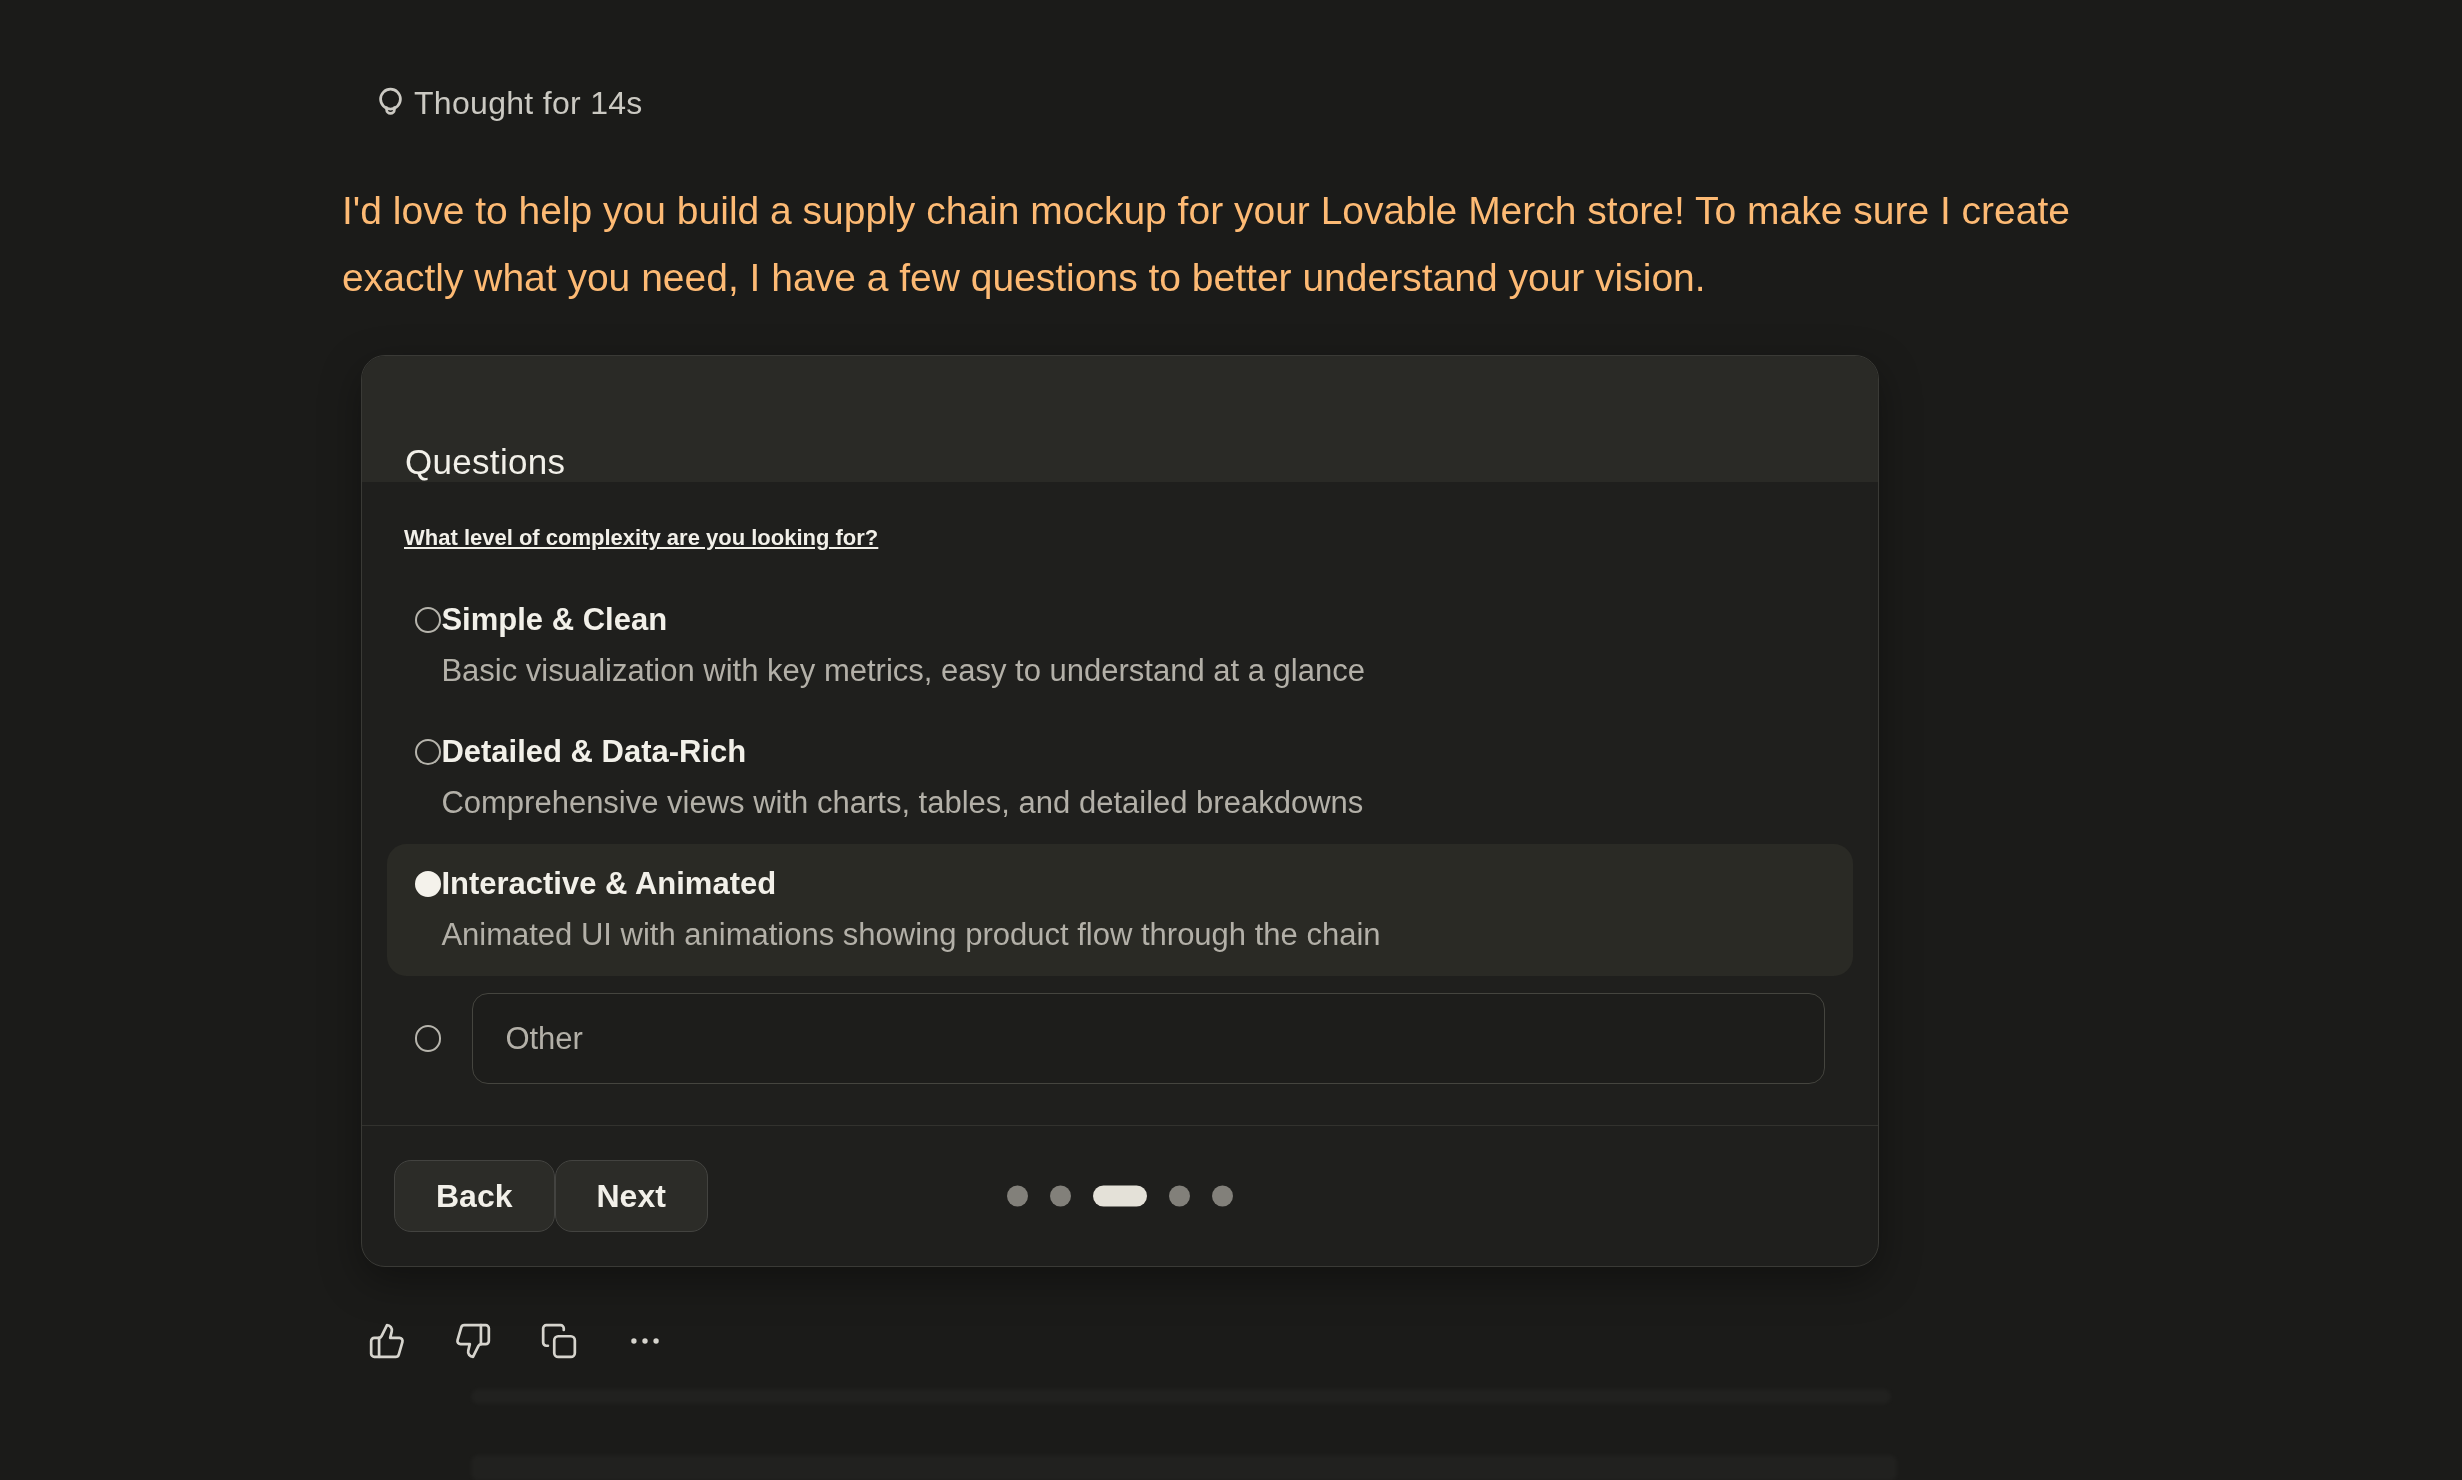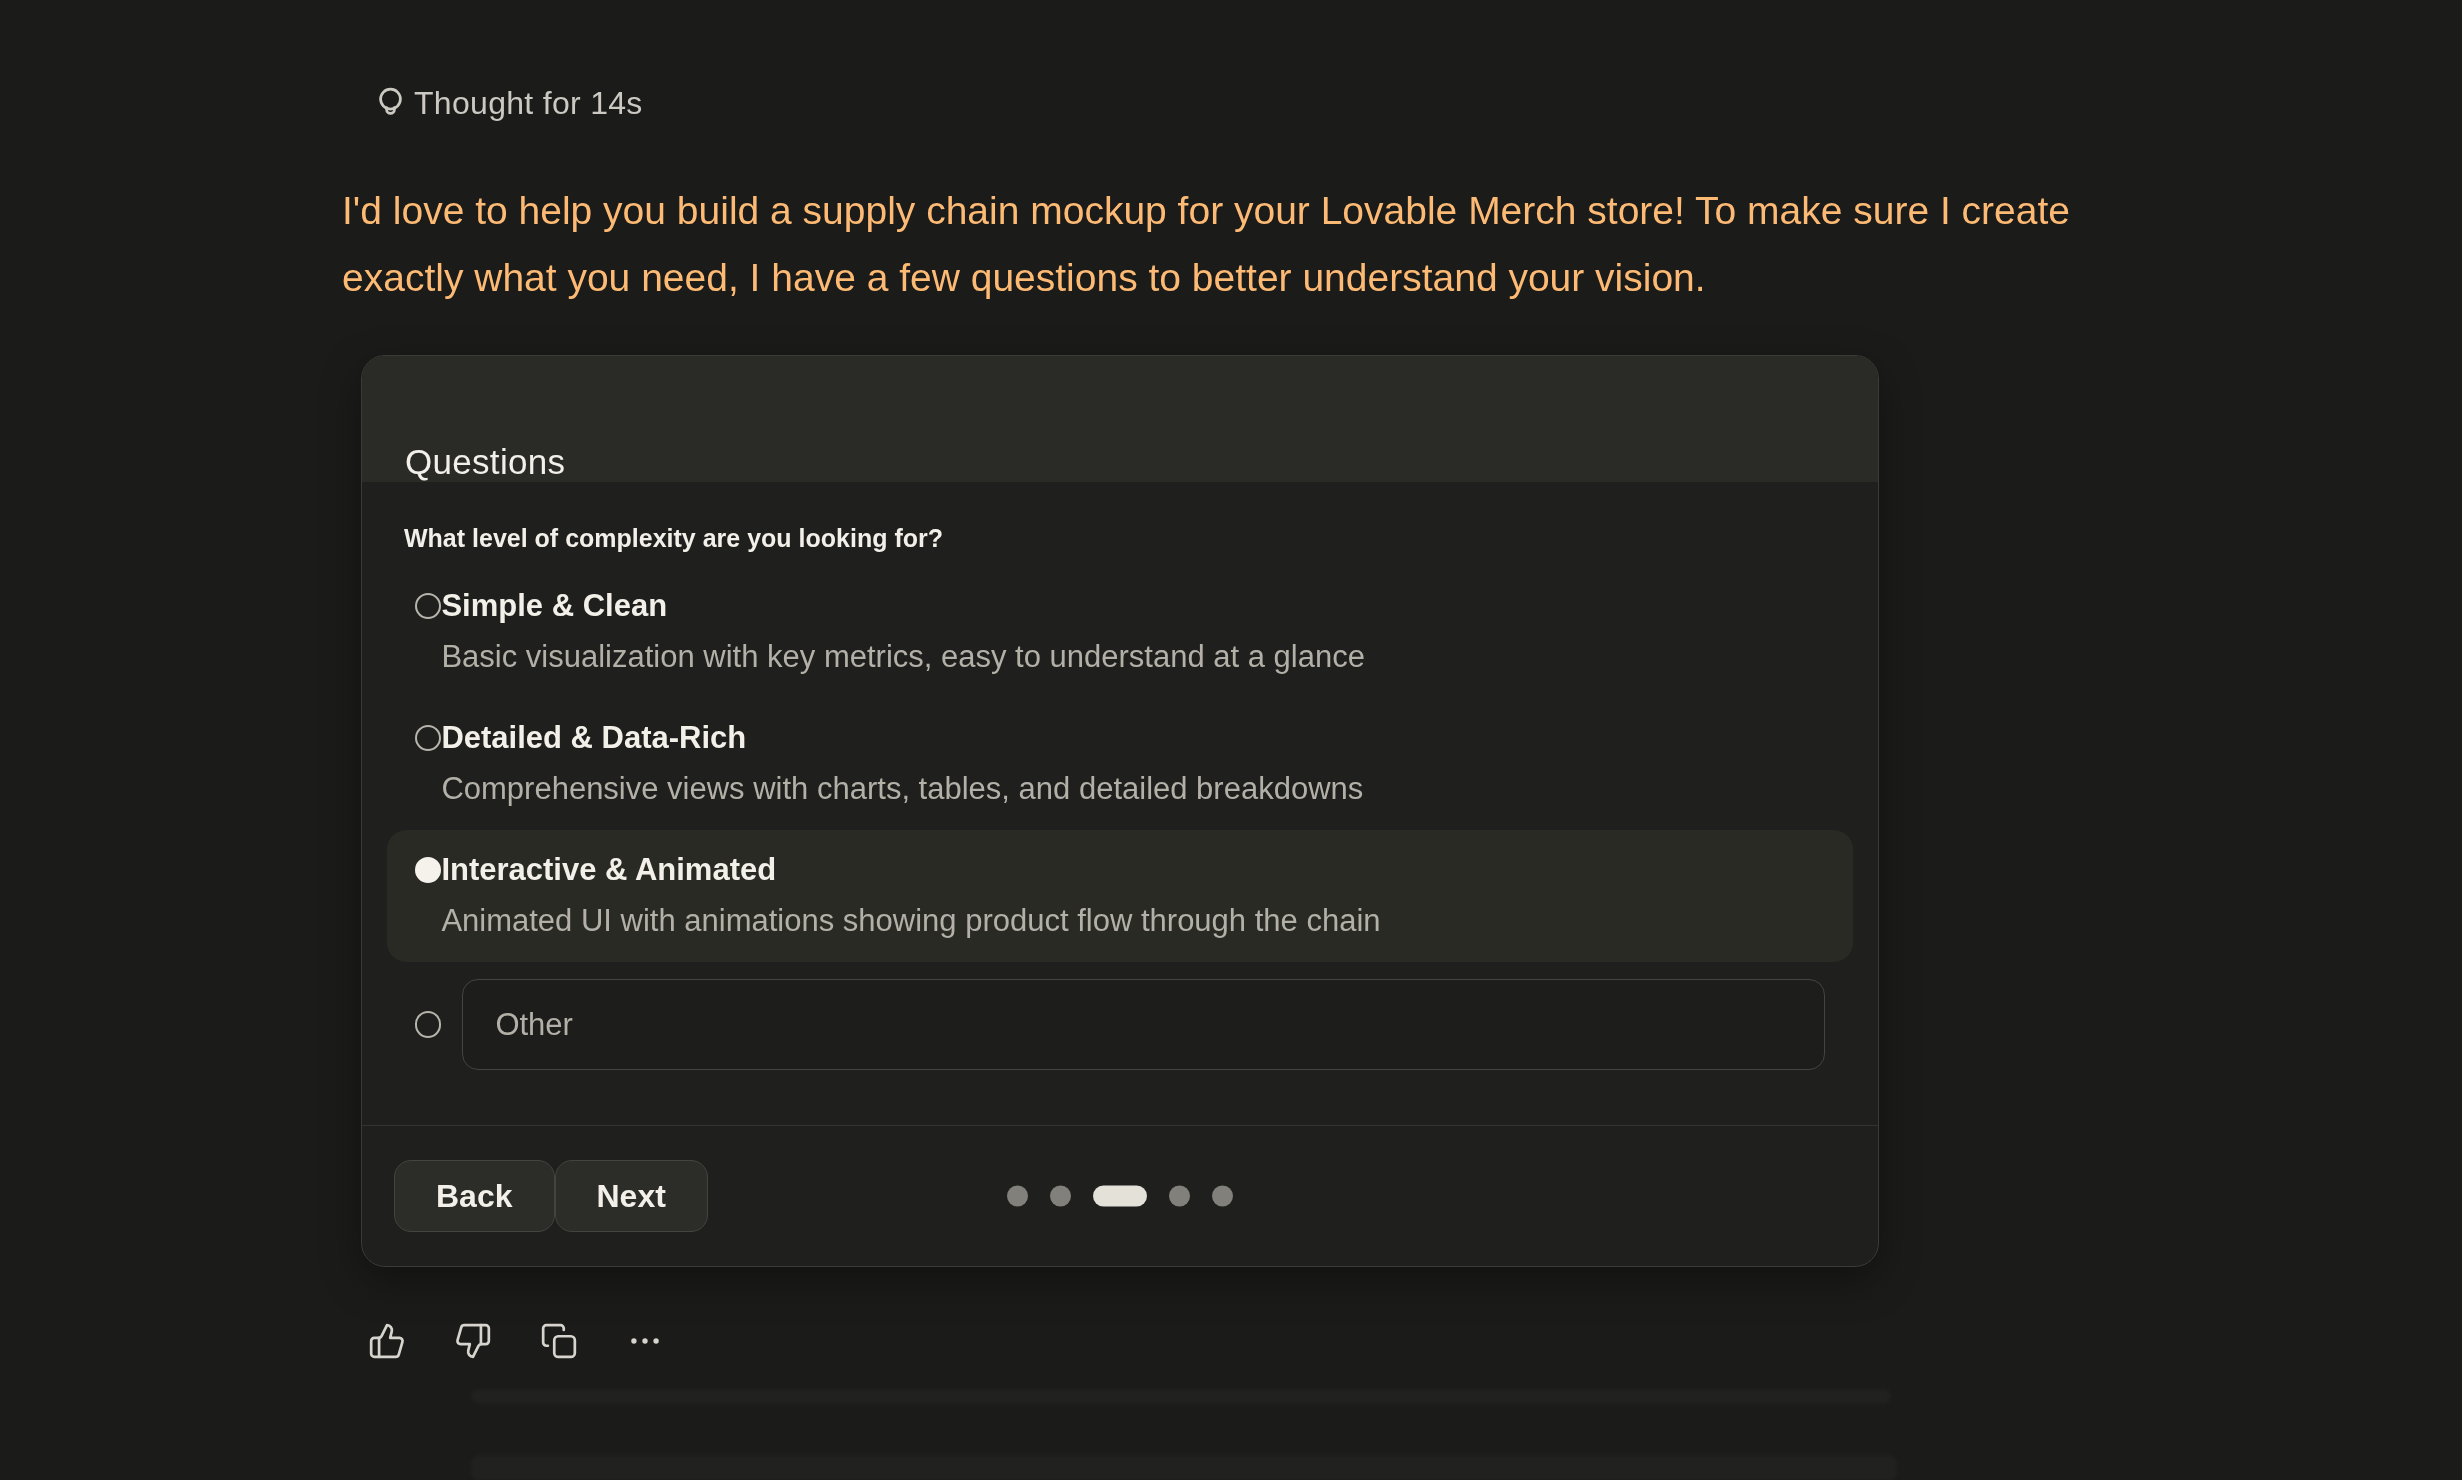--- a/index.html
+++ b/index.html
@@ -30,36 +30,36 @@
     box-shadow:0 14px 40px rgba(0,0,0,.35);
   }
   .card-header{
     flex:none;height:126px;background:#2a2a26;
     display:flex;align-items:flex-end;padding:0 43px;
   }
   .card-title{font-size:35px;color:#f2f0e9;font-weight:400;letter-spacing:0.3px;}
 
   .card-body{flex:1;padding:33px 25px 0;}
   .question-title{
-    margin:0 0 5px 17px;font-size:25px;font-weight:700;color:#f2f0e9;line-height:46px;
+    margin:0 0 19px 17px;font-size:22px;font-weight:700;color:#f2f0e9;line-height:46px;text-decoration:underline;
   }
   .option{
     display:flex;align-items:flex-start;
     padding:15px 28px;border-radius:19.5px;cursor:pointer;
   }
   .option.selected{background:#2a2a25;}
   .radio{
     flex:none;width:26.4px;height:26.4px;box-sizing:border-box;
     border:2.9px solid #b6b4ac;border-radius:50%;margin-top:11.5px;
   }
   .option.selected .radio{background:#f4f2eb;border-color:#f4f2eb;}
   .option-label{font-size:31px;font-weight:700;color:#f2f0e9;line-height:49px;}
   .option-desc{font-size:31px;font-weight:400;color:#b3b0a8;line-height:53px;}
 
-  .other-row{display:flex;align-items:center;gap:21px;padding:17px 28px 0;}
+  .other-row{display:flex;align-items:center;gap:31px;padding:17px 28px 0;}
   .other-row .radio{margin-top:0;}
   .other-input{
     flex:1;height:91px;box-sizing:border-box;
     background:#1d1d1b;border:1.7px solid #45453f;border-radius:16px;
     color:#b3b0a8;font-size:31px;padding:0 32px;outline:none;
     font-family:"Liberation Sans","DejaVu Sans",sans-serif;
   }
   .other-input::placeholder{color:#b3b0a8;opacity:1;}
 
   .card-footer{

